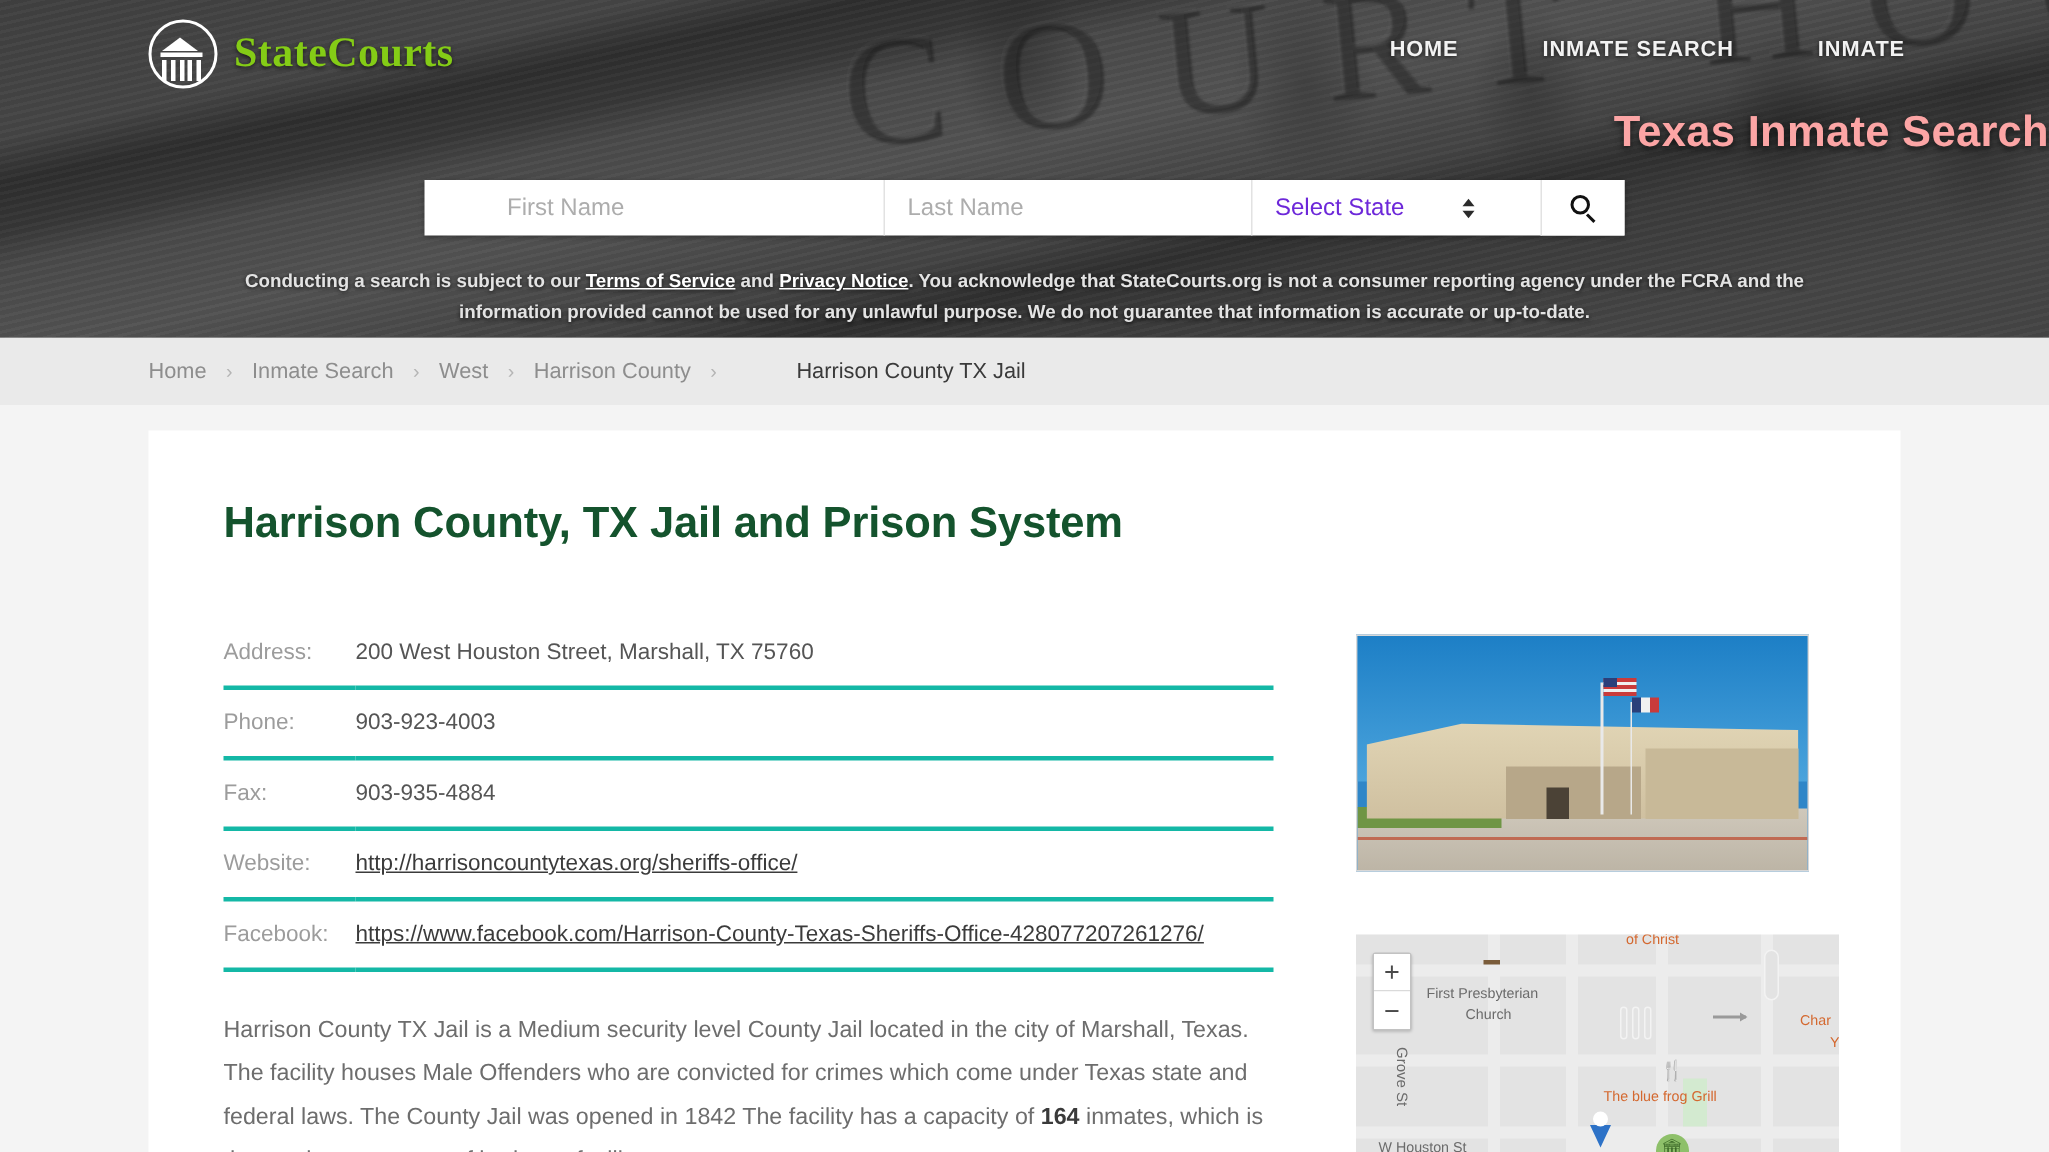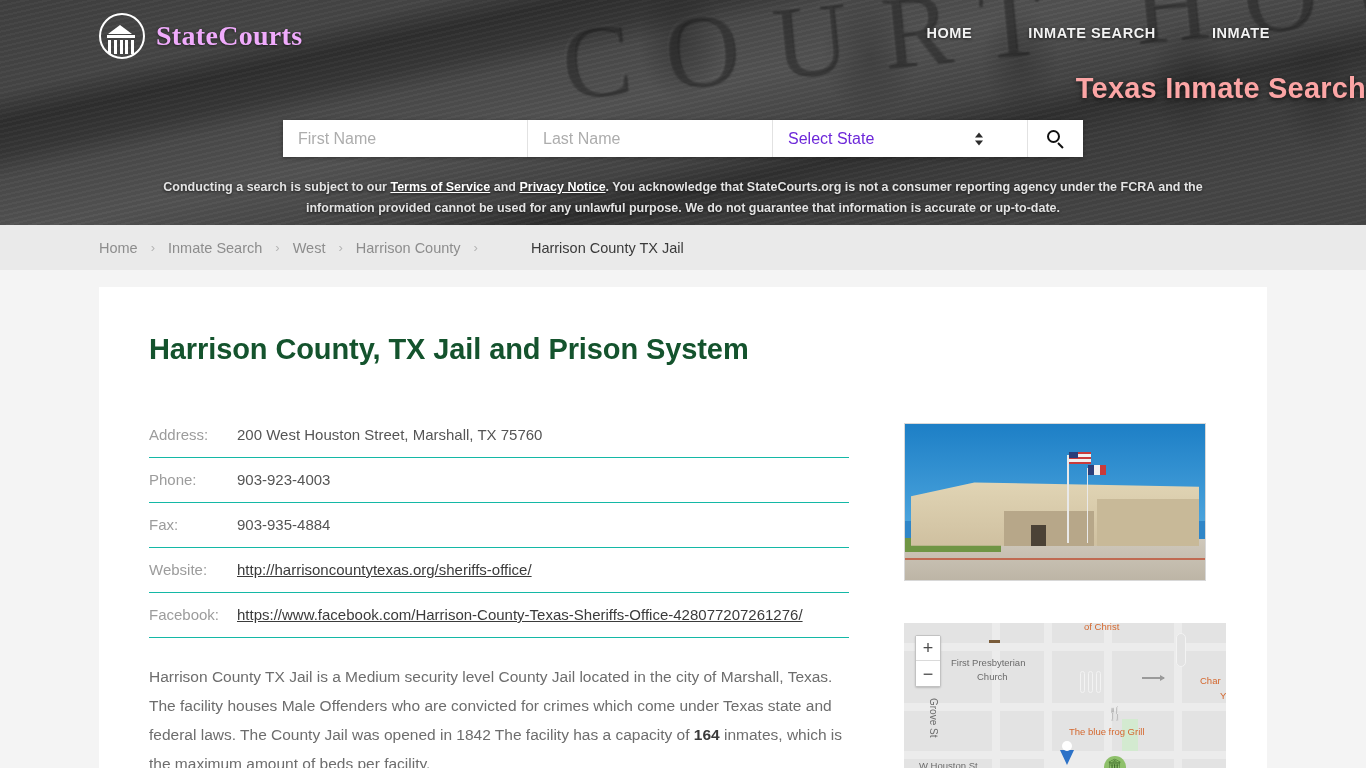--- a/index.html
+++ b/index.html
@@ -87,21 +87,21 @@
     position: absolute; left: 6px; top: 20px;
     width: 28px; height: 3px; background: #fff;
   }
   .brand-mark .cols {
     position: absolute; left: 7px; top: 25px;
     width: 26px; height: 14px;
     display: flex; justify-content: space-between;
   }
   .brand-mark .cols i { width: 3px; height: 14px; background: #fff; display: block; }
   .brand-name {
-    color: #f0abfc;
+    color: #84cc16;
     font-family: "Liberation Serif", serif;
     font-size: 28px;
     font-weight: bold;
     letter-spacing: .3px;
     text-shadow: 0 1px 3px rgba(0,0,0,.6);
   }
 
   .topnav {
     position: absolute;
     right: 96px; top: 25px;
@@ -138,21 +138,21 @@
   }
   .searchbar input[type=text] {
     border: 0; outline: 0;
     background: transparent;
     font-family: "Liberation Sans", sans-serif;
     font-size: 16px;
     color: #555;
     padding: 0 15px;
   }
   .searchbar input::placeholder { color: #adadad; }
-  .si-first { width: 245px; border-right: 1px solid #e2e2e2 !important; }
+  .si-first { width: 267px; border-right: 1px solid #e2e2e2 !important; margin-left: 40px; }
   .si-last  { width: 245px; border-right: 1px solid #e2e2e2 !important; }
   .si-state {
     flex: 1;
     position: relative;
     display: flex; align-items: center;
     padding: 0 15px;
     font-size: 16px;
     color: #6d28d9;
     cursor: pointer;
   }
@@ -244,21 +244,21 @@
   .left-col { width: 700px; }
   .right-col { width: 312px; }
 
   table.facts {
     width: 100%;
     border-collapse: collapse;
     font-size: 15px;
   }
   table.facts td {
     padding: 10px 0 10px 0;
-    border-bottom: 1px solid #14b8a6;
+    border-bottom: 3px solid #14b8a6;
     vertical-align: top;
     line-height: 1.6;
     margin-left: 40px;
   }
   table.facts tr:first-child td { padding-top: 0; }
   td.fact-label {
     width: 88px;
     color: #9c9c9c;
     white-space: nowrap;
     padding-right: 12px;

